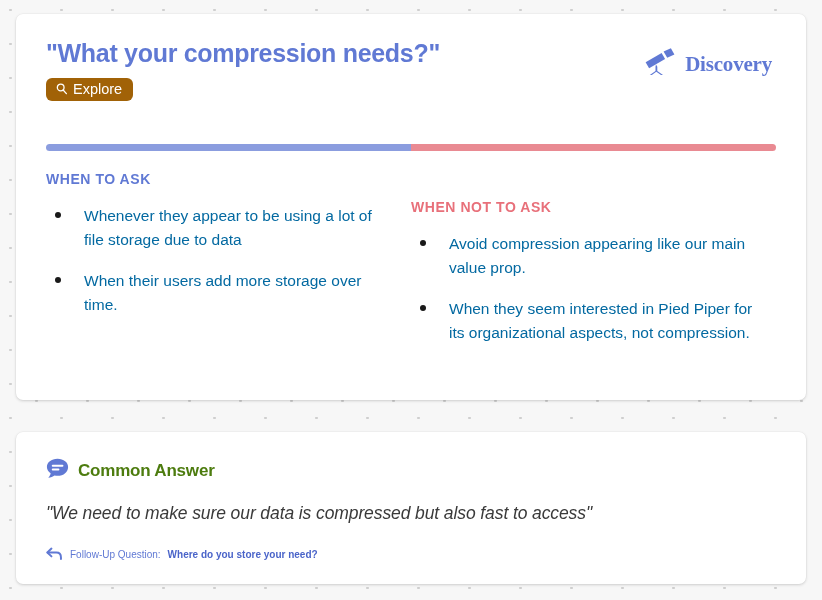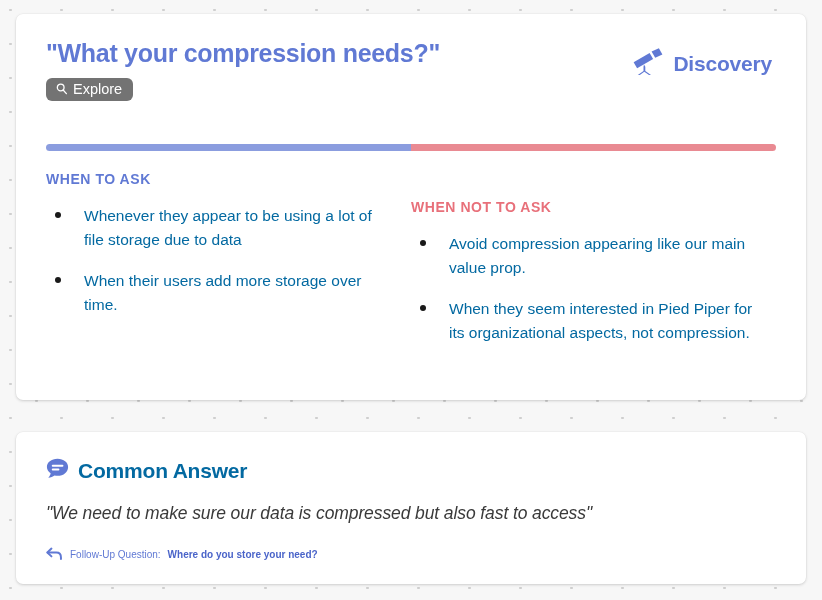--- a/index.html
+++ b/index.html
@@ -65,38 +65,39 @@
     letter-spacing: -0.3px;
     line-height: 1.1;
     white-space: nowrap;
   }
 
   .explore-pill {
     display: inline-flex;
     align-items: center;
     gap: 5px;
     margin-top: 10px;
-    background: #737373;
+    background: #a16207;
     color: #ffffff;
     border-radius: 6px;
     padding: 4px 11px 5px 9px;
     font-size: 14.5px;
     line-height: 1;
     cursor: pointer;
     border: none;
   }
   .explore-pill svg { display: block; }
 
   .discovery-badge {
     display: flex;
     align-items: center;
     gap: 9px;
     margin-top: 8px;
     flex: 0 0 auto;
     padding-right: 4px;
+    font-family: Liberation Serif, serif;
   }
   .discovery-label {
     color: #6079d4;
     font-size: 21px;
     font-weight: bold;
     letter-spacing: -0.2px;
   }
 
   
   .split-bar {
@@ -151,22 +152,22 @@
     background: #191919;
   }
 
   
   .answer-title-row {
     display: flex;
     align-items: center;
     gap: 9px;
   }
   .answer-title {
-    color: #0369a1;
-    font-size: 21px;
+    color: #4d7c0f;
+    font-size: 17px;
     font-weight: bold;
     letter-spacing: -0.2px;
   }
 
   .answer-quote {
     margin-top: 19px;
     font-size: 17.5px;
     font-style: italic;
     color: #3a3a3a;
     letter-spacing: -0.1px;

